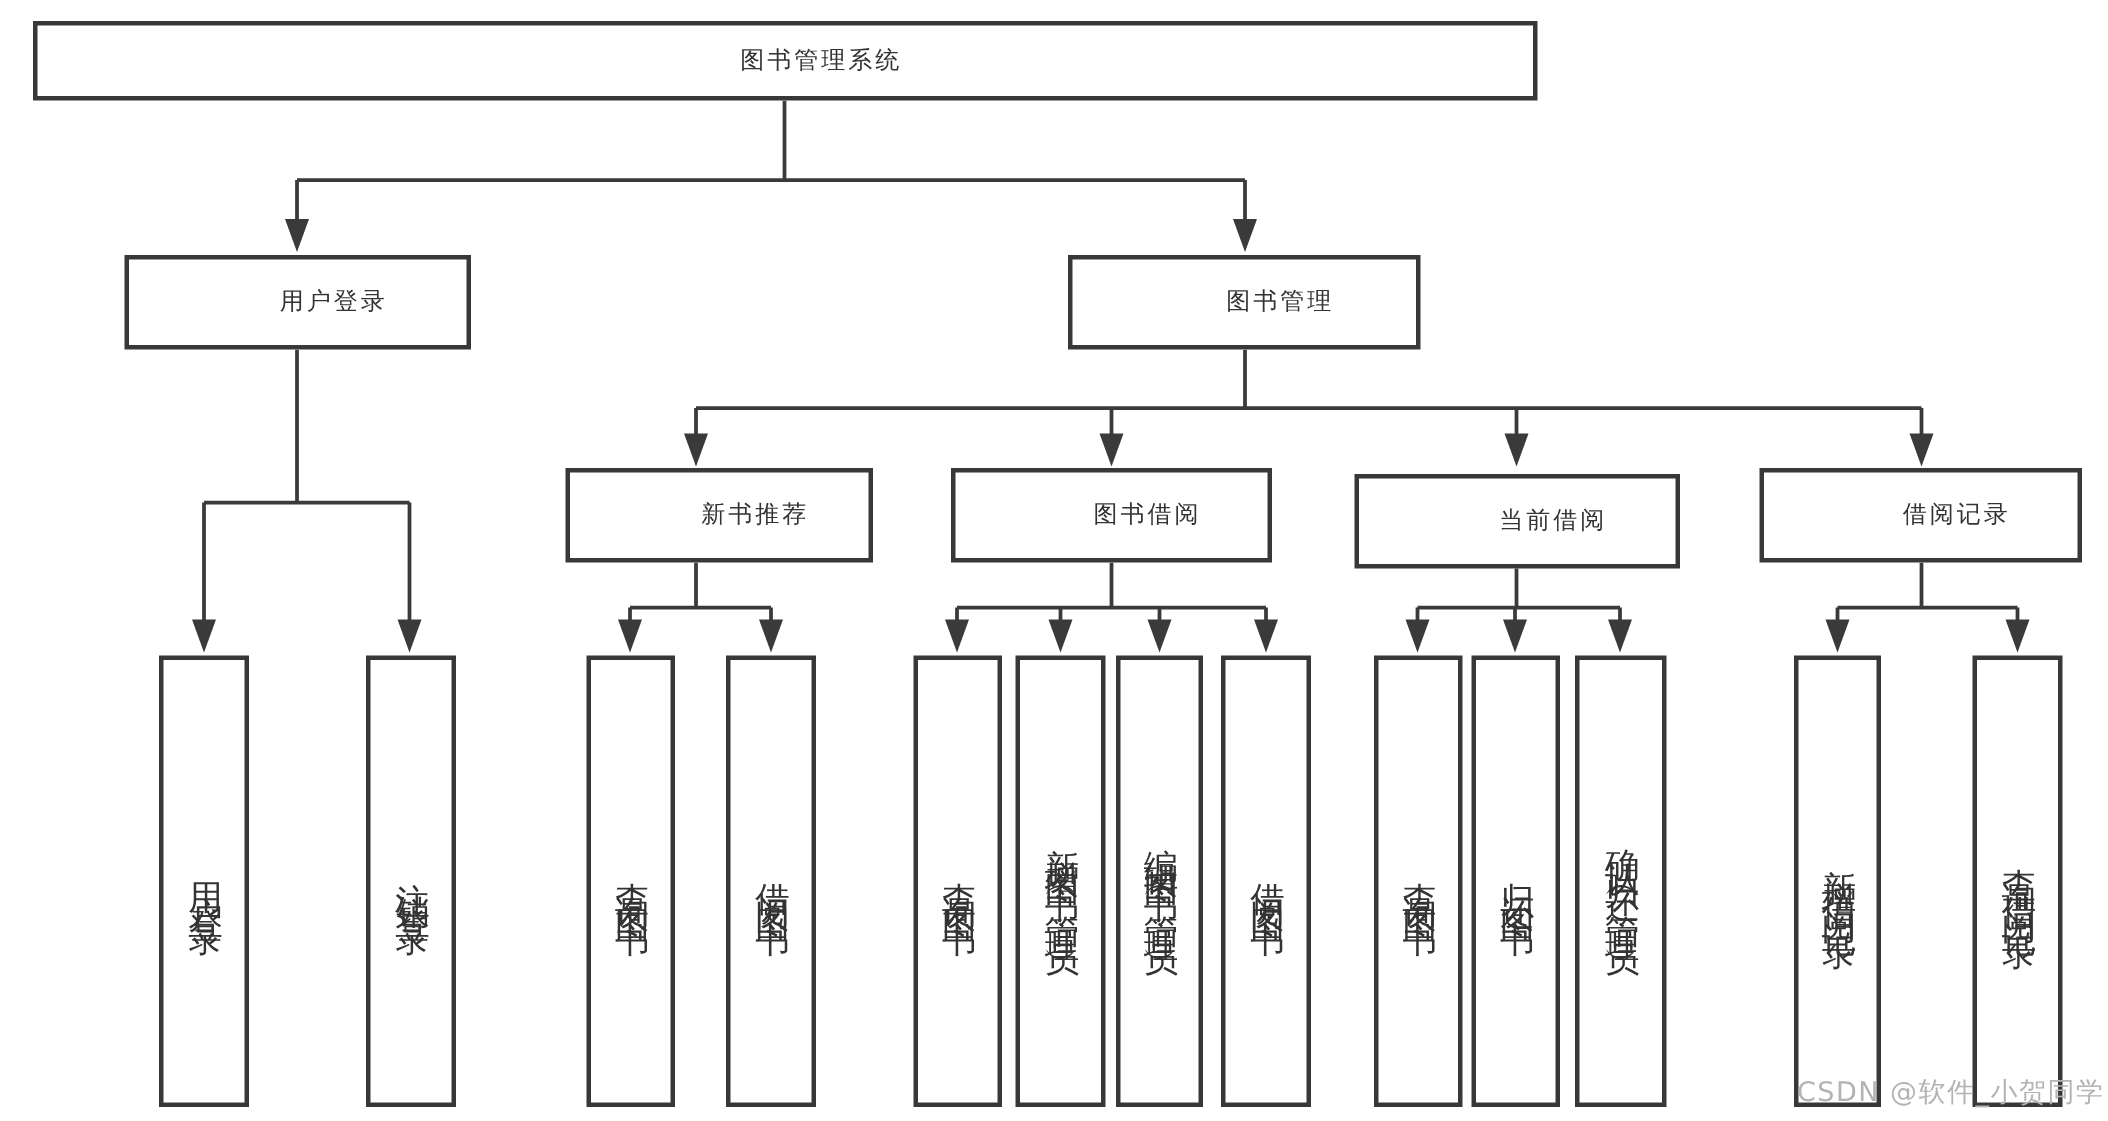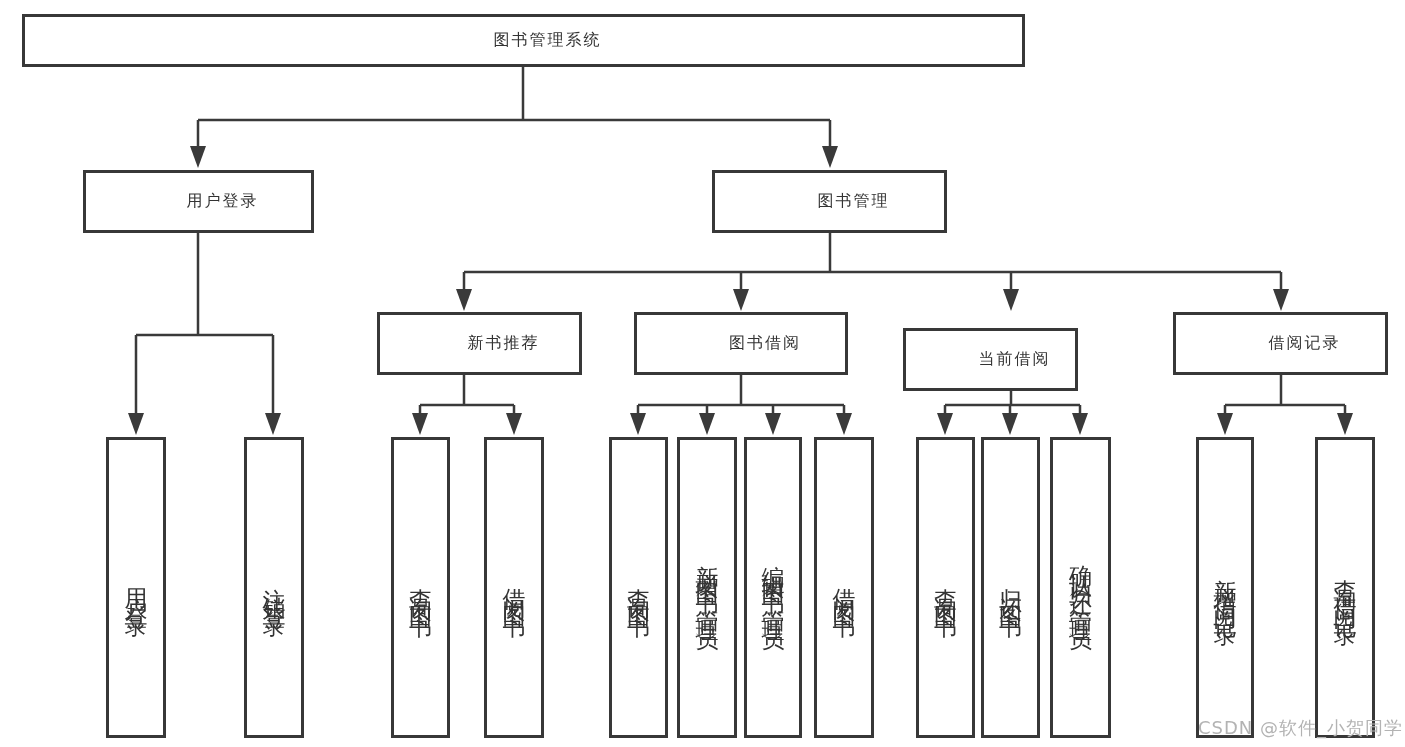--- a/index.html
+++ b/index.html
@@ -27,21 +27,21 @@
   .leaf .vtext{
     writing-mode:vertical-rl;text-orientation:mixed;
     font-size:23px;letter-spacing:9px;line-height:1;white-space:nowrap;
   }
   
   .root-box{left:22px;top:14px;width:1003px;height:53px;}
   .n2a{left:83px;top:170px;width:231px;height:63px;}
   .n2b{left:712px;top:170px;width:235px;height:63px;}
   .n3a{left:362px;top:312px;width:205px;height:63px;margin-left:15px;}
   .n3b{left:634px;top:312px;width:214px;height:63px;}
-  .n3c{left:903px;top:328px;width:175px;height:63px;}
+  .n3c{left:903px;top:316px;width:217px;height:63px;}
   .n3d{left:1173px;top:312px;width:215px;height:63px;}
   
   .l1{left:106px;width:60px;} .l2{left:244px;width:60px;}
   .l3{left:391px;width:59px;} .l4{left:484px;width:60px;}
   .l5{left:609px;width:59px;} .l6{left:677px;width:60px;}
   .l7{left:744px;width:58px;} .l8{left:814px;width:60px;}
   .l9{left:916px;width:59px;} .l10{left:981px;width:59px;} .l11{left:1050px;width:61px;}
   .l12{left:1196px;width:58px;} .l13{left:1315px;width:60px;}
   .watermark{
     position:absolute;right:2px;top:716px;z-index:3;

